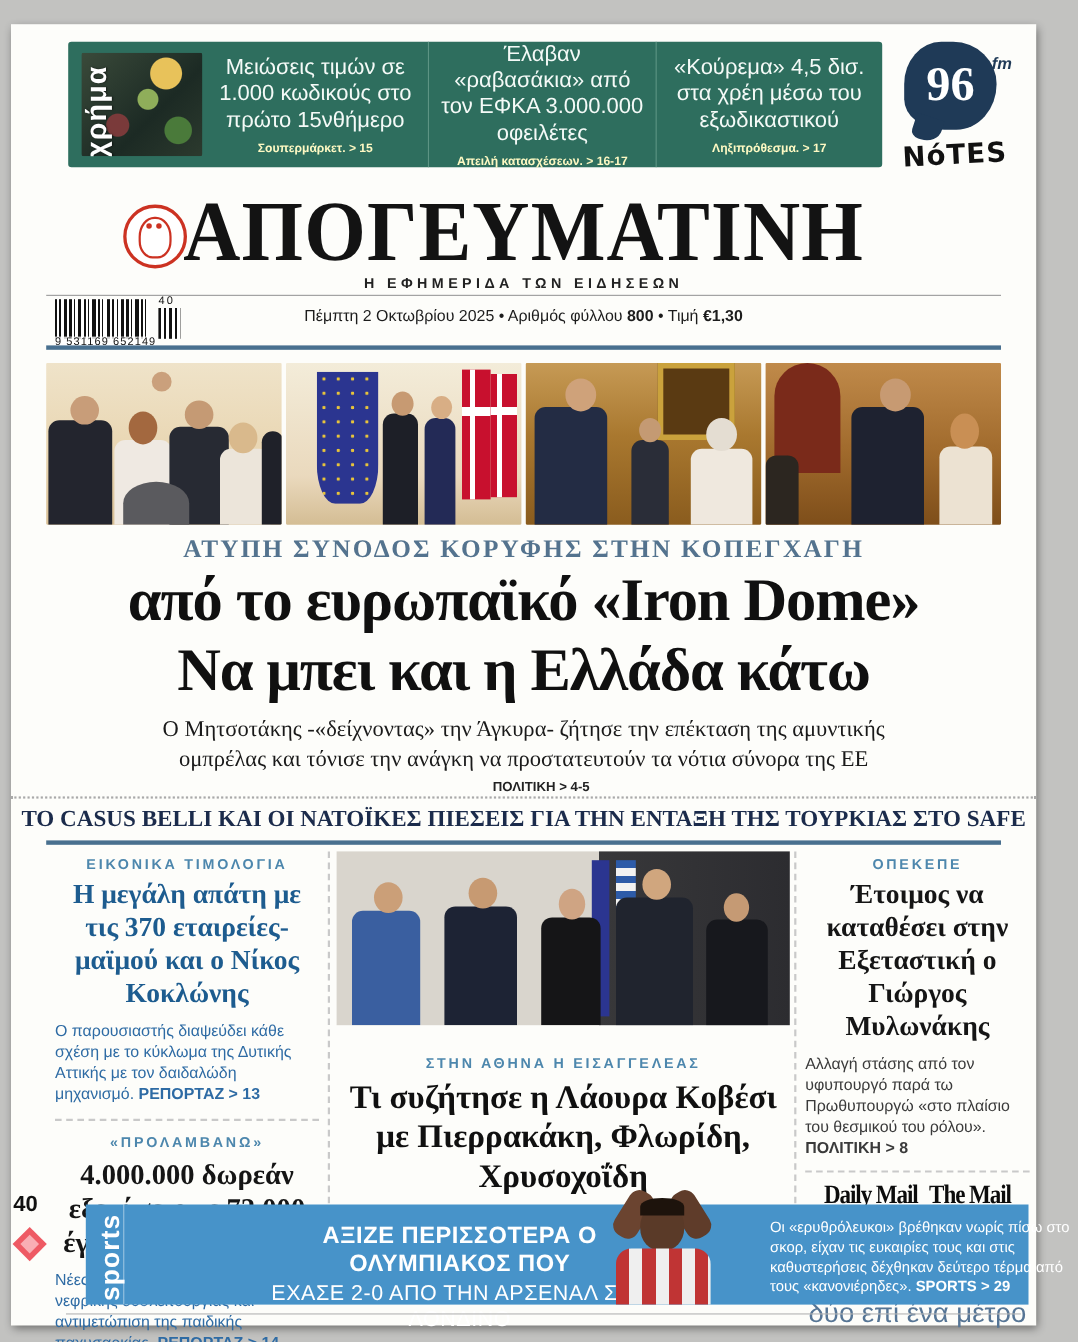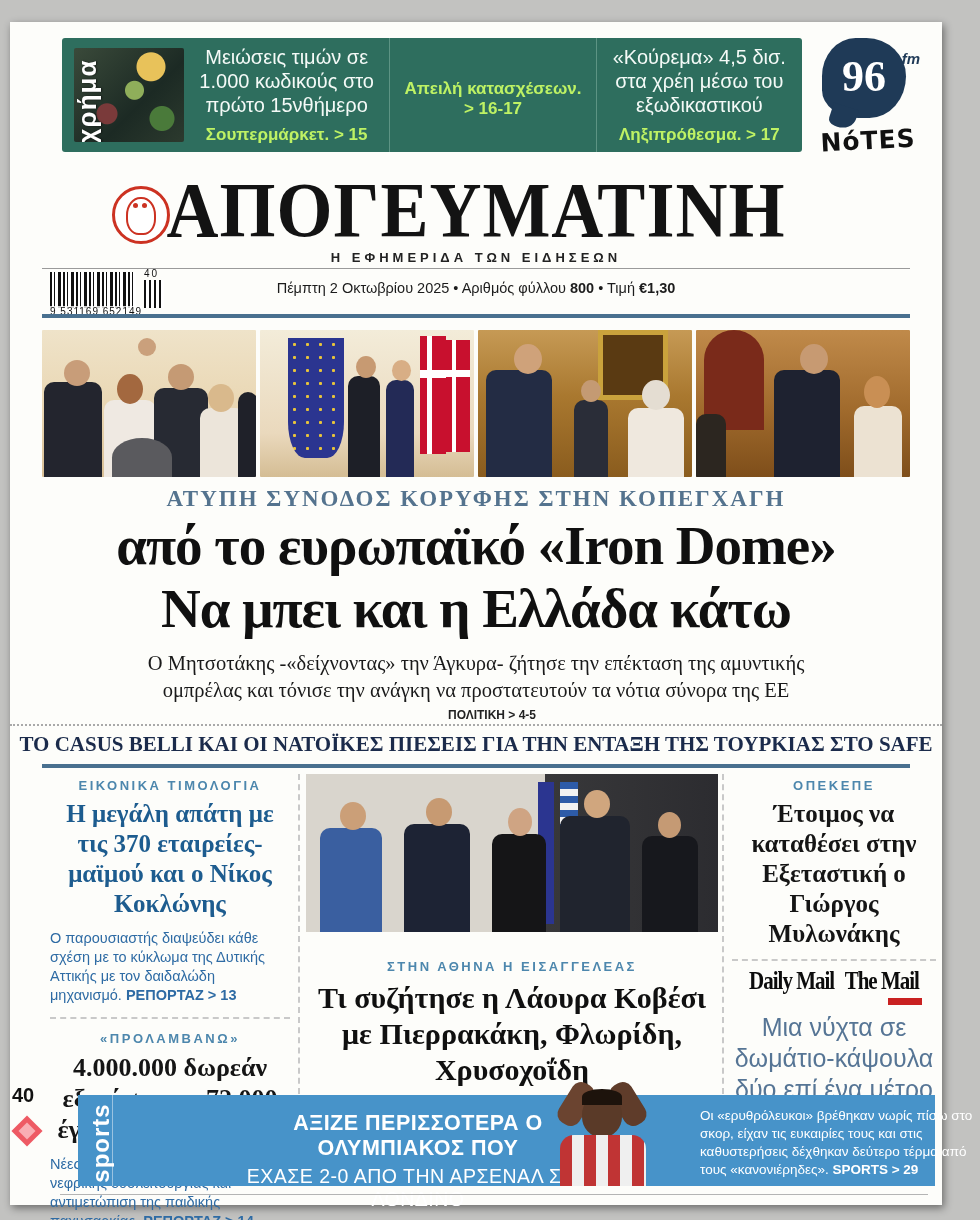--- a/index.html
+++ b/index.html
@@ -18,21 +18,21 @@
        radial-gradient(circle at 30% 70%,#7a3a3a 0 10px,transparent 11px),
        radial-gradient(circle at 80% 75%,#4a7a3a 0 12px,transparent 13px),
        radial-gradient(circle at 55% 45%,#8fae5a 0 9px,transparent 10px),
        linear-gradient(135deg,#3a4a3a,#1c2a24 60%,#2c3a2e);}
   .promo-label{position:absolute;left:-28px;top:38px;transform:rotate(-90deg);color:#fff;
      font-weight:bold;font-size:26px;letter-spacing:1px;text-shadow:0 1px 2px rgba(0,0,0,.6);}
   .teaser{flex:1;display:flex;flex-direction:column;justify-content:center;text-align:center;
           padding:6px 10px;position:relative;}
   .teaser + .teaser{border-left:1px solid #5d9484;}
   .teaser .t-title{color:#f4faf7;font-size:20px;line-height:24px;}
-  .teaser .t-foot{color:#bef264;font-size:17px;font-weight:bold;margin-top:8px;}
+  .teaser .t-foot{color:#fef9c3;font-size:11px;font-weight:bold;margin-top:8px;}
 
   
   .radio{position:absolute;left:806px;top:12px;width:104px;height:130px;text-align:center;}
   .blob{position:absolute;left:6px;top:4px;width:84px;height:80px;background:#1f3a57;
         border-radius:46% 54% 50% 50%/55% 55% 60% 40%;}
   .blob:after{content:"";position:absolute;left:8px;bottom:-10px;width:26px;height:22px;background:#1f3a57;
         border-radius:0 0 60% 30%;transform:rotate(18deg);}
   .blob .n96{position:relative;color:#fff;font-size:44px;font-weight:bold;line-height:78px;
         font-family:"Liberation Serif","DejaVu Serif",serif;}
   .fm{position:absolute;right:0;top:16px;color:#1f3a57;font-size:15px;font-weight:bold;font-style:italic;}
@@ -118,20 +118,21 @@
 
   <div class="topband">
     <div class="promo-img">
       <div class="promo-label">χρήμα</div>
     </div>
     <div class="teaser">
       <div class="t-title">Μειώσεις τιμών σε 1.000 κωδικούς στο πρώτο 15νθήμερο</div>
       <div class="t-foot">Σουπερμάρκετ. &gt; 15</div>
     </div>
     <div class="teaser">
+      <div class="t-title">Έλαβαν «ραβασάκια» από τον ΕΦΚΑ 3.000.000 οφειλέτες</div>
       <div class="t-foot">Απειλή κατασχέσεων. &gt; 16-17</div>
     </div>
     <div class="teaser">
       <div class="t-title">«Κούρεμα» 4,5 δισ. στα χρέη μέσω του εξωδικαστικού</div>
       <div class="t-foot">Ληξιπρόθεσμα. &gt; 17</div>
     </div>
   </div>
 
   <div class="radio">
     <div class="blob">
@@ -260,20 +261,24 @@
     <div class="col-head" style="font-size:30px;line-height:36px;color:#101010;margin-top:6px;">Τι συζήτησε η Λάουρα Κοβέσι με Πιερρακάκη, Φλωρίδη, Χρυσοχοΐδη</div>
     <p class="body-txt" style="color:#33536e;margin:10px 6px 0;font-size:15px;">
       <span>Οι επαφές με κυβερνητικούς αξιωματούχους, τα αιτήματα προς το Μαξίμου, η τραγωδία των Τεμπών και η αναθεώρηση του άρθρου 86.</span>
       <b>ΡΕΠΟΡΤΑΖ &gt; 14, 19</b>
     </p>
   </div>
 
   <div class="abs" style="left:722px;top:756px;width:204px;">
     <div class="kicker-sm">ΟΠΕΚΕΠΕ</div>
     <div class="col-head" style="font-size:25px;line-height:30px;color:#151515;margin-top:6px;">Έτοιμος να καταθέσει στην Εξεταστική ο Γιώργος Μυλωνάκης</div>
+    <p class="body-txt" style="color:#3a3a3a;margin:10px 0 0;">
+      <span>Αλλαγή στάσης από τον υφυπουργό παρά τω Πρωθυπουργώ «στο πλαίσιο του θεσμικού του ρόλου».</span>
+      <b>ΠΟΛΙΤΙΚΗ &gt; 8</b>
+    </p>
     <div class="hdash" style="margin-top:10px;"></div>
     <div style="text-align:center;margin-top:8px;">
       <span class="dm-logo">Daily Mail</span>
       <span class="dm-logo" style="margin-left:6px;">The Mail</span>
       <div style="text-align:right;margin:-2px 14px 0 0;"><span class="dm-badge"></span></div>
     </div>
     <div class="col-head" style="font-family:'Liberation Sans','DejaVu Sans',sans-serif;font-weight:normal;font-size:25px;line-height:31px;color:#567595;margin-top:2px;">Μια νύχτα σε δωμάτιο-κάψουλα δύο επί ένα μέτρο</div>
 
   </div>
 

